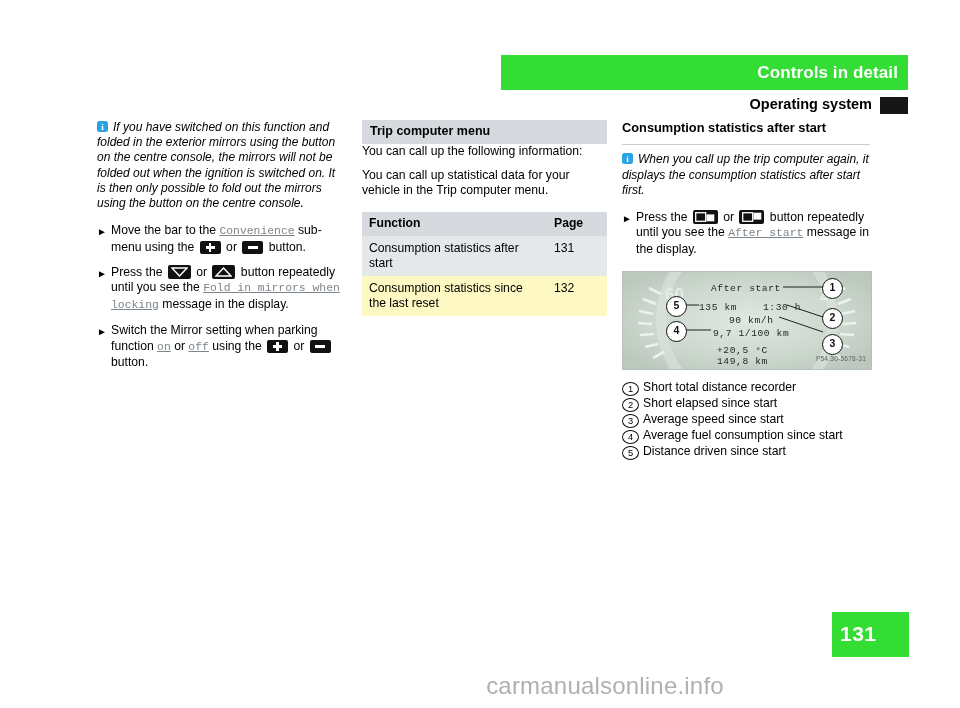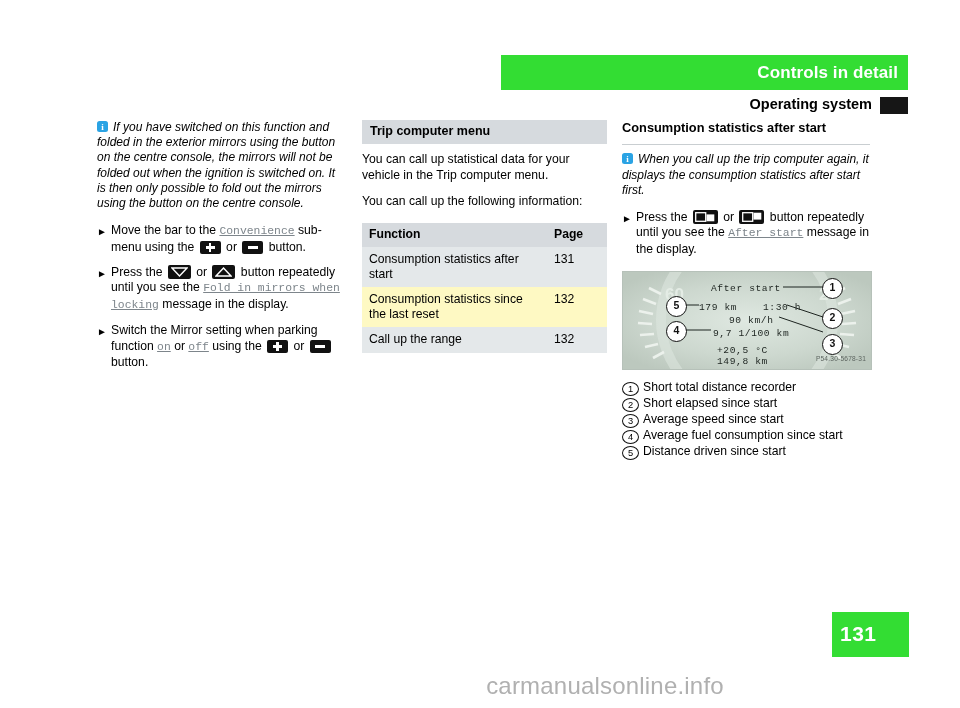--- a/index.html
+++ b/index.html
@@ -188,41 +188,37 @@
     <div class="step">
       <div class="tri">►</div>
       <div class="txt">
         <span>Switch the Mirror setting when parking function </span><span class="mono">on</span><span> or </span><span class="mono">off</span><span> using the </span><span class="key key-plus"></span><span> or </span><span class="key key-minus"></span><span> button.</span>
       </div>
     </div>
   </div>
 
   <div class="col col-mid">
     <div style="background:#d6dade;padding:4px 8px 5px 8px;font-weight:bold;font-size:12.5px;">Trip computer menu</div>
+    <p style="margin:0 0 2px 0;">You can call up the following information:</p>
     <p style="margin:8px 0 11px 0;">You can call up statistical data for your vehicle in the Trip computer menu.</p>
-    <p style="margin:0 0 2px 0;">You can call up the following information:</p>
 
     <table class="tbl">
       <thead>
         <tr>
           <th>Function</th>
           <th class="pg">Page</th>
         </tr>
       </thead>
       <tbody>
         <tr class="r-odd">
           <td>Consumption statistics after start</td>
           <td>131</td>
         </tr>
         <tr class="r-even">
           <td>Consumption statistics since the last reset</td>
-          <td>132</td>
-        </tr>
-        <tr class="r-last">
-          <td>Call up the range</td>
           <td>132</td>
         </tr>
       </tbody>
     </table>
   </div>
 
   <div class="col col-right">
     <div class="sec-title">Consumption statistics after start</div>
 
     <p class="note rule">
@@ -276,21 +272,21 @@
         <g stroke="#1d2420" stroke-width="1" fill="none">
           <line x1="160" y1="15" x2="200" y2="15"></line>
           <line x1="62" y1="33" x2="76" y2="33"></line>
           <line x1="62" y1="58" x2="88" y2="58"></line>
           <line x1="164" y1="33" x2="200" y2="45"></line>
           <line x1="156" y1="45" x2="200" y2="60"></line>
         </g>
       </svg>
 
       <div class="fig-txt" style="left:88px;top:9px;">After start</div>
-      <div class="fig-txt" style="left:76px;top:28px;">179 km</div>
+      <div class="fig-txt" style="left:76px;top:28px;">135 km</div>
       <div class="fig-txt" style="left:140px;top:28px;">1:30 h</div>
       <div class="fig-txt" style="left:106px;top:41px;">90 km/h</div>
       <div class="fig-txt" style="left:90px;top:54px;">9,7 1/100 km</div>
       <div class="fig-txt" style="left:94px;top:71px;">+20,5 °C</div>
       <div class="fig-txt" style="left:94px;top:82px;">149,8 km</div>
 
       <div class="callout" style="left:199px;top:6px;">1</div>
       <div class="callout" style="left:199px;top:36px;">2</div>
       <div class="callout" style="left:199px;top:62px;">3</div>
       <div class="callout" style="left:43px;top:49px;">4</div>

